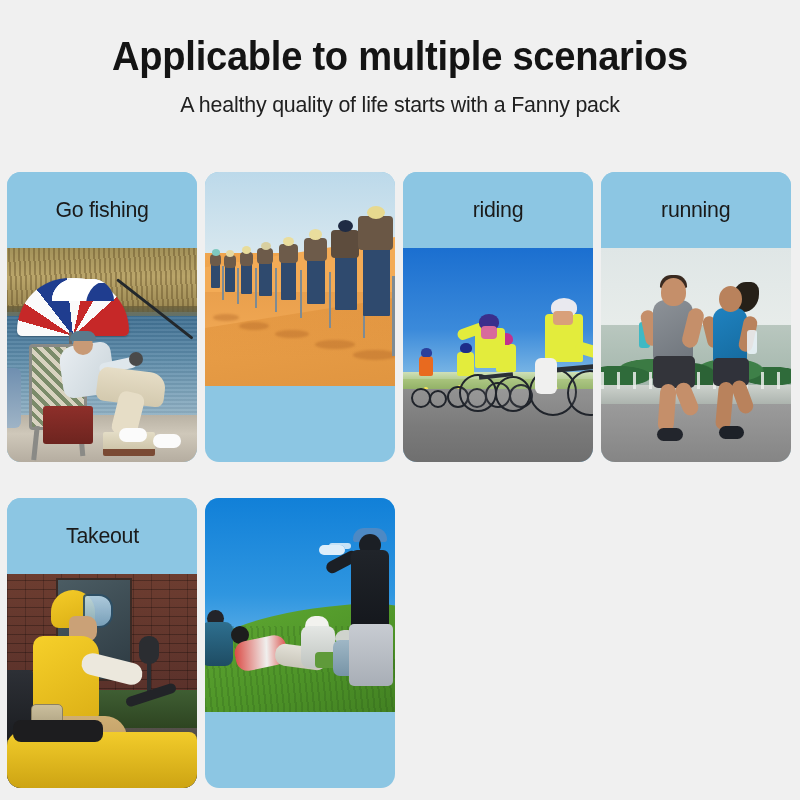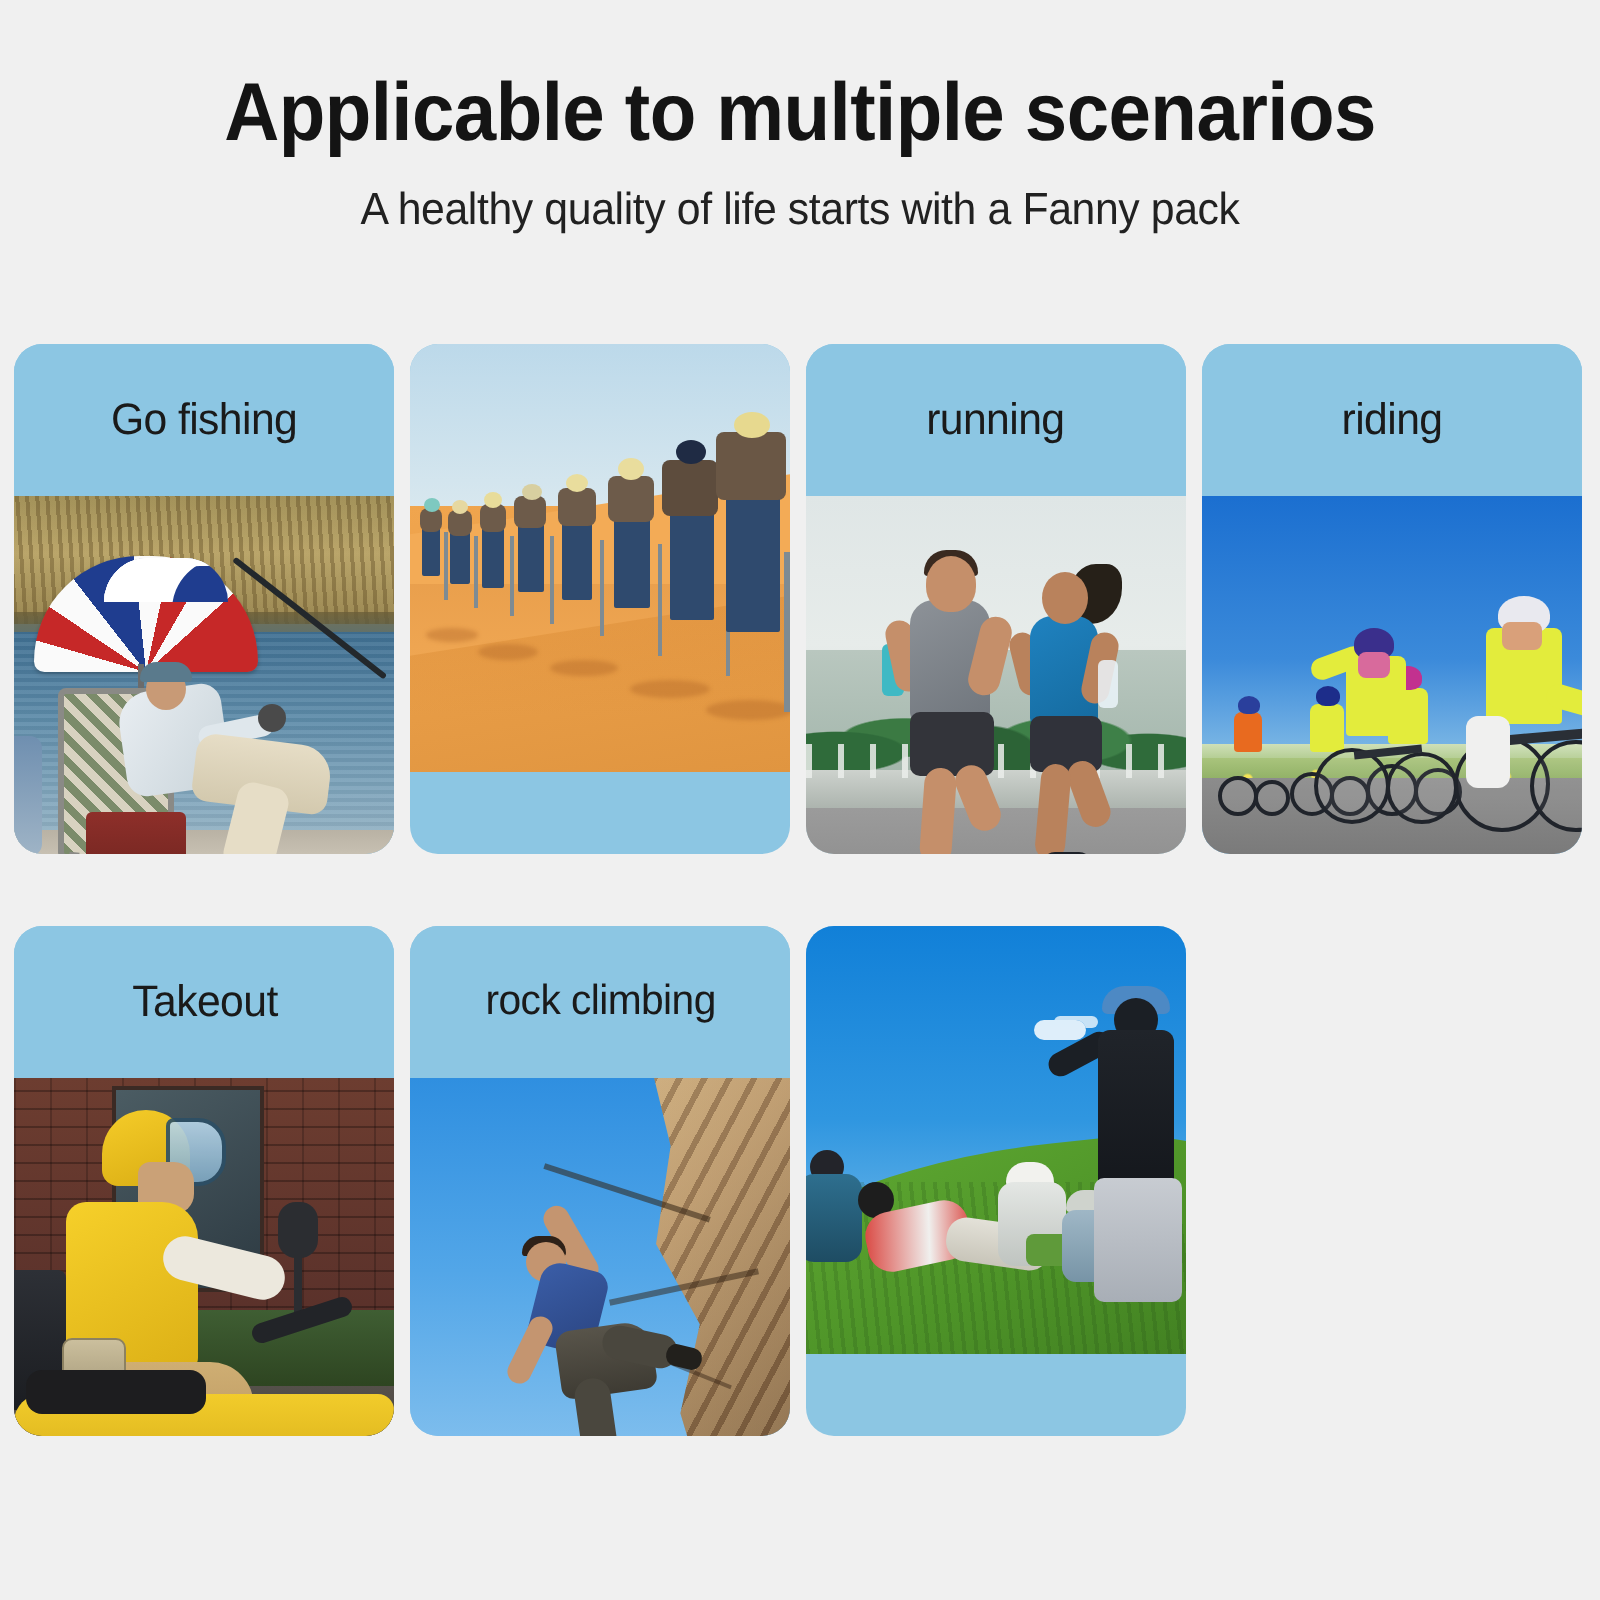--- a/index.html
+++ b/index.html
@@ -64,21 +64,21 @@
   }
 
   .grid-row {
     display: flex;
     gap: 8px;
   }
 
   .card {
     position: relative;
     width: 190px;
-    height: 255px;
+    height: 290px;
     border-radius: 14px;
     overflow: hidden;
     background: #8cc6e3;
     flex: 0 0 190px;
   }
 
   .card-header {
     position: relative;
     height: 76px;
     background: #8cc6e3;
@@ -771,20 +771,63 @@
 
           <div class="ph hiker" style="left:158px;top:66px;  width:27px; height:78px;"></div>
           <div class="ph pack" style="left:153px;top:44px;  width:35px; height:34px; background:#6a5745;"></div>
           <div class="ph helm" style="left:162px;top:34px;  width:18px; height:13px; background:#e7d98f;"></div>
           <div class="ph pole" style="left:187px;top:104px; height:80px; width:3px;"></div>
         </div>
       </div>
 
       <div class="card">
         <div class="card-header">
+          <span class="card-label">riding</span>
+        </div>
+        <div class="card-photo p-ride">
+          <div class="ph horizon"></div>
+          <div class="ph flowers"></div>
+          <div class="ph road"></div>
+
+          <div class="ph wheel" style="left:8px;  top:140px; width:20px; height:20px;"></div>
+          <div class="ph wheel" style="left:26px; top:142px; width:18px; height:18px;"></div>
+          <div class="ph jersey" style="left:16px; top:108px; width:14px; height:20px; background:#e86a1f;"></div>
+          <div class="ph helmet" style="left:18px; top:100px; width:11px; height:9px;  background:#2a3f9c;"></div>
+
+          <div class="ph wheel" style="left:44px; top:138px; width:22px; height:22px;"></div>
+          <div class="ph wheel" style="left:64px; top:140px; width:20px; height:20px;"></div>
+          <div class="ph jersey" style="left:54px; top:104px; width:17px; height:24px;"></div>
+          <div class="ph helmet" style="left:57px; top:95px;  width:12px; height:10px; background:#1d2d8a;"></div>
+
+          <div class="ph wheel" style="left:82px; top:134px; width:26px; height:26px;"></div>
+          <div class="ph wheel" style="left:106px;top:136px; width:24px; height:24px;"></div>
+          <div class="ph jersey" style="left:93px; top:96px;  width:20px; height:28px;"></div>
+          <div class="ph helmet" style="left:96px; top:85px;  width:14px; height:12px; background:#c2318f;"></div>
+
+          <div class="ph wheel" style="left:56px; top:126px; width:38px; height:38px;"></div>
+          <div class="ph wheel" style="left:92px; top:128px; width:36px; height:36px;"></div>
+          <div class="ph frame" style="left:76px; top:126px; width:34px; height:4px; transform:rotate(-6deg);"></div>
+          <div class="ph jersey" style="left:72px; top:80px;  width:30px; height:40px;"></div>
+          <div class="ph" style="left:54px; top:78px;  width:28px; height:11px; background:#e3ec3c; border-radius:6px; transform:rotate(-20deg);"></div>
+          <div class="ph helmet" style="left:76px; top:66px;  width:20px; height:16px; background:#3a2f8c;"></div>
+          <div class="ph" style="left:78px; top:78px; width:16px; height:13px; background:#d86a9c; border-radius:4px;"></div>
+
+          <div class="ph wheel" style="left:126px;top:120px; width:48px; height:48px;"></div>
+          <div class="ph wheel" style="left:164px;top:122px; width:46px; height:46px;"></div>
+          <div class="ph frame" style="left:150px;top:118px; width:42px; height:5px; transform:rotate(-5deg);"></div>
+          <div class="ph jersey" style="left:142px;top:66px;  width:38px; height:48px;"></div>
+          <div class="ph helmet" style="left:148px;top:50px;  width:26px; height:19px; background:#e9e9ef;"></div>
+          <div class="ph" style="left:150px;top:63px; width:20px; height:14px; background:#d9a07a; border-radius:4px;"></div>
+          <div class="ph" style="left:172px;top:96px; width:26px; height:12px; background:#e3ec3c; border-radius:6px; transform:rotate(16deg);"></div>
+          <div class="ph" style="left:132px;top:110px; width:22px; height:36px; background:#f0f0ef; border-radius:6px;"></div>
+        </div>
+      </div>
+
+      <div class="card">
+        <div class="card-header">
           <span class="card-label">running</span>
         </div>
         <div class="card-photo p-run">
           <div class="ph bushes"></div>
           <div class="ph wall"></div>
           <div class="ph rail"></div>
           <div class="ph road"></div>
 
           <div class="ph bottle-m"></div>
           <div class="ph arm-m2"></div>
@@ -800,63 +843,20 @@
           <div class="ph arm-w2"></div>
           <div class="ph hair-w"></div>
           <div class="ph torso-w"></div>
           <div class="ph head-w"></div>
           <div class="ph arm-w"></div>
           <div class="ph bottle-w"></div>
           <div class="ph shorts-w"></div>
           <div class="ph leg-w2"></div>
           <div class="ph leg-w"></div>
           <div class="ph shoe-w"></div>
-        </div>
-      </div>
-
-      <div class="card">
-        <div class="card-header">
-          <span class="card-label">riding</span>
-        </div>
-        <div class="card-photo p-ride">
-          <div class="ph horizon"></div>
-          <div class="ph flowers"></div>
-          <div class="ph road"></div>
-
-          <div class="ph wheel" style="left:8px;  top:140px; width:20px; height:20px;"></div>
-          <div class="ph wheel" style="left:26px; top:142px; width:18px; height:18px;"></div>
-          <div class="ph jersey" style="left:16px; top:108px; width:14px; height:20px; background:#e86a1f;"></div>
-          <div class="ph helmet" style="left:18px; top:100px; width:11px; height:9px;  background:#2a3f9c;"></div>
-
-          <div class="ph wheel" style="left:44px; top:138px; width:22px; height:22px;"></div>
-          <div class="ph wheel" style="left:64px; top:140px; width:20px; height:20px;"></div>
-          <div class="ph jersey" style="left:54px; top:104px; width:17px; height:24px;"></div>
-          <div class="ph helmet" style="left:57px; top:95px;  width:12px; height:10px; background:#1d2d8a;"></div>
-
-          <div class="ph wheel" style="left:82px; top:134px; width:26px; height:26px;"></div>
-          <div class="ph wheel" style="left:106px;top:136px; width:24px; height:24px;"></div>
-          <div class="ph jersey" style="left:93px; top:96px;  width:20px; height:28px;"></div>
-          <div class="ph helmet" style="left:96px; top:85px;  width:14px; height:12px; background:#c2318f;"></div>
-
-          <div class="ph wheel" style="left:56px; top:126px; width:38px; height:38px;"></div>
-          <div class="ph wheel" style="left:92px; top:128px; width:36px; height:36px;"></div>
-          <div class="ph frame" style="left:76px; top:126px; width:34px; height:4px; transform:rotate(-6deg);"></div>
-          <div class="ph jersey" style="left:72px; top:80px;  width:30px; height:40px;"></div>
-          <div class="ph" style="left:54px; top:78px;  width:28px; height:11px; background:#e3ec3c; border-radius:6px; transform:rotate(-20deg);"></div>
-          <div class="ph helmet" style="left:76px; top:66px;  width:20px; height:16px; background:#3a2f8c;"></div>
-          <div class="ph" style="left:78px; top:78px; width:16px; height:13px; background:#d86a9c; border-radius:4px;"></div>
-
-          <div class="ph wheel" style="left:126px;top:120px; width:48px; height:48px;"></div>
-          <div class="ph wheel" style="left:164px;top:122px; width:46px; height:46px;"></div>
-          <div class="ph frame" style="left:150px;top:118px; width:42px; height:5px; transform:rotate(-5deg);"></div>
-          <div class="ph jersey" style="left:142px;top:66px;  width:38px; height:48px;"></div>
-          <div class="ph helmet" style="left:148px;top:50px;  width:26px; height:19px; background:#e9e9ef;"></div>
-          <div class="ph" style="left:150px;top:63px; width:20px; height:14px; background:#d9a07a; border-radius:4px;"></div>
-          <div class="ph" style="left:172px;top:96px; width:26px; height:12px; background:#e3ec3c; border-radius:6px; transform:rotate(16deg);"></div>
-          <div class="ph" style="left:132px;top:110px; width:22px; height:36px; background:#f0f0ef; border-radius:6px;"></div>
         </div>
       </div>
     </div>
 
     <div class="grid-row">
 
       <div class="card">
         <div class="card-header">
           <span class="card-label">Takeout</span>
         </div>
@@ -874,41 +874,20 @@
           <div class="ph jacket"></div>
           <div class="ph sleeve"></div>
           <div class="ph pants"></div>
           <div class="ph pouch"></div>
           <div class="ph handle"></div>
           <div class="ph scooter"></div>
           <div class="ph seat"></div>
         </div>
       </div>
 
-      <div class="card">
-        <div class="card-header">
-          <span class="card-label long">rock climbing</span>
-        </div>
-        <div class="card-photo p-climb">
-          <div class="ph rock"></div>
-          <div class="ph crack1"></div>
-          <div class="ph crack2"></div>
-          <div class="ph crack3"></div>
-          <div class="ph arm-up"></div>
-          <div class="ph hair-c"></div>
-          <div class="ph head-c"></div>
-          <div class="ph shirt"></div>
-          <div class="ph arm-down"></div>
-          <div class="ph pants-c"></div>
-          <div class="ph leg-c1"></div>
-          <div class="ph leg-c2"></div>
-          <div class="ph shoe-c1"></div>
-          <div class="ph shoe-c2"></div>
-        </div>
-      </div>
 
       <div class="card">
         <div class="card-photo p-travel">
           <div class="ph cloud"></div>
           <div class="ph hill"></div>
           <div class="ph grass-tex"></div>
           <div class="ph sit-left-head"></div>
           <div class="ph sit-left"></div>
           <div class="ph sit-red-head"></div>
           <div class="ph sit-red"></div>

